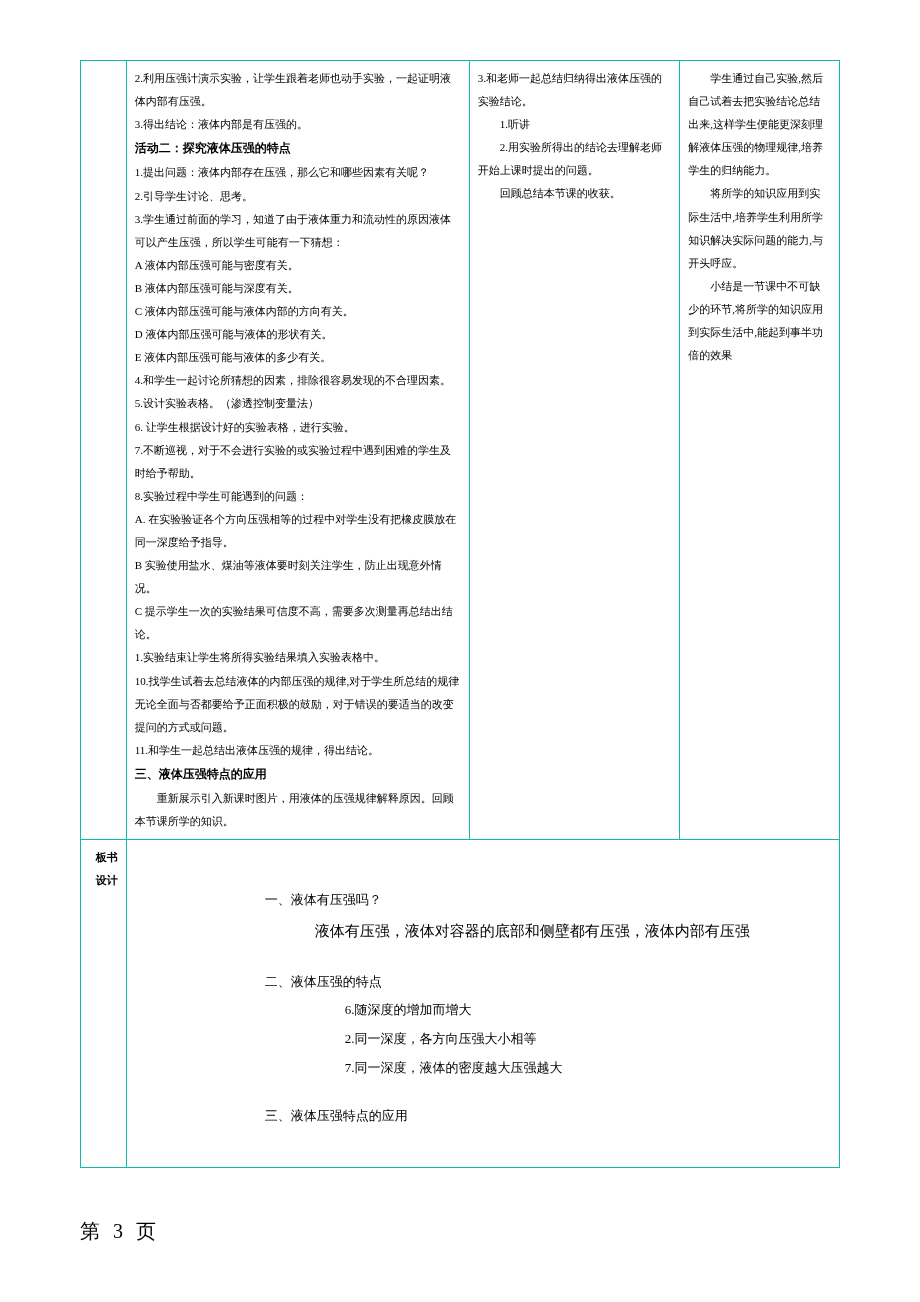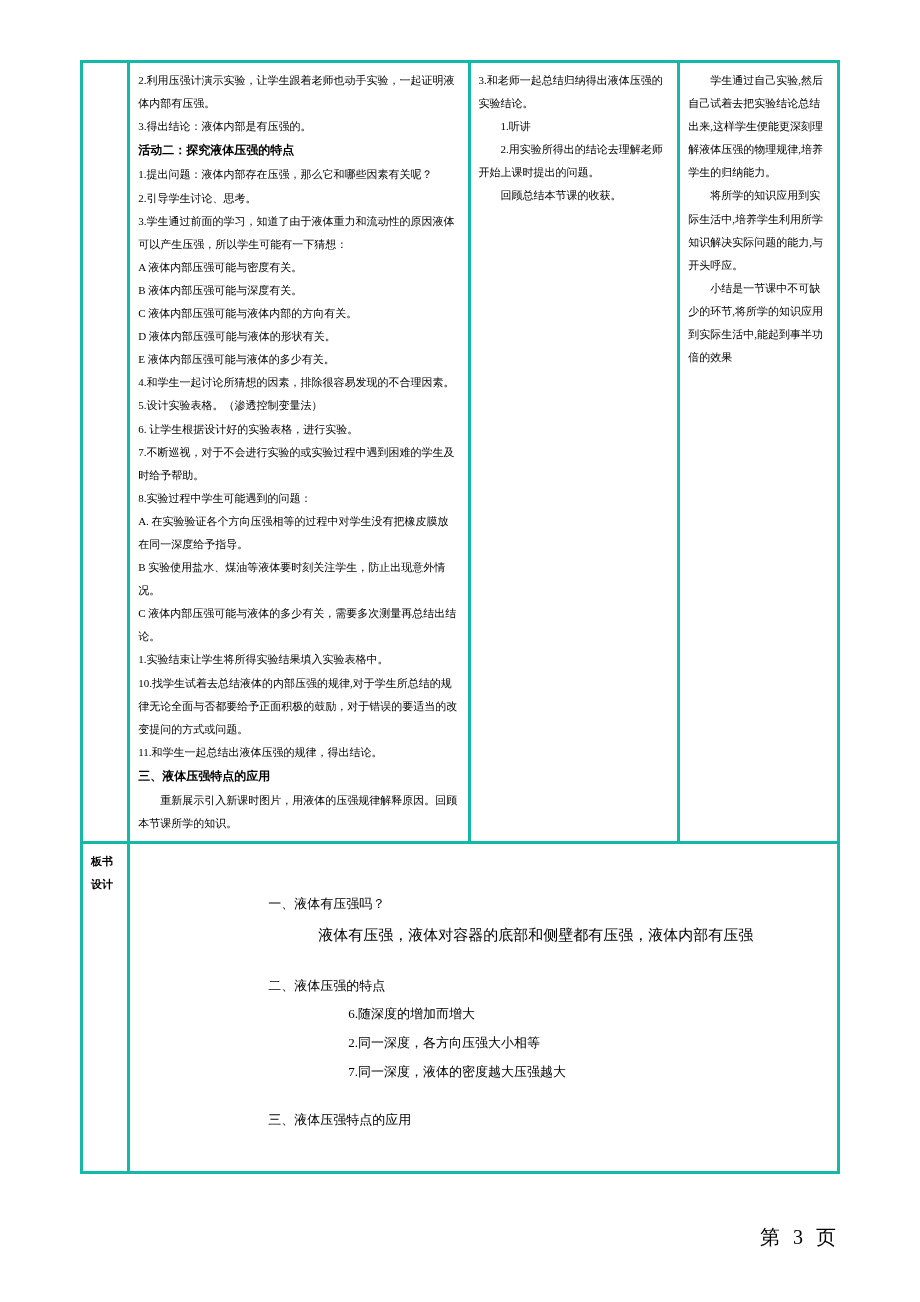--- a/index.html
+++ b/index.html
@@ -13,48 +13,48 @@
   }
   .page {
     padding: 60px 80px 40px 80px;
   }
   table.main {
     border-collapse: collapse;
     width: 100%;
     table-layout: fixed;
   }
   table.main td {
-    border: 3px solid #14b8a6;
+    border: 1px solid #14b8a6;
     vertical-align: top;
     padding: 6px 8px;
     line-height: 2.1;
     font-size: 11px;
   }
   td.leftcol {
     width: 28px;
-    text-align: left;
+    text-align: right;
     vertical-align: middle;
     font-size: 13px;
     font-weight: bold;
     line-height: 1.6;
   }
   td.col-a { width: 320px; }
   td.col-b { width: 190px; }
   td.col-c { width: 140px; }
   .bold { font-weight: bold; font-size: 12px; }
   .heading3 { font-weight: bold; font-size: 12px; }
   .indent { text-indent: 2em; }
   .board {
     padding: 20px 10px 30px 10px;
   }
   .board-line { margin-left: 120px; line-height: 2.2; font-size: 13px; margin-top: 20px; }
   .board-sub { margin-left: 170px; line-height: 2.2; font-size: 15px; }
   .board-sub2 { margin-left: 200px; line-height: 2.2; font-size: 13px; }
   .pagenum {
-    text-align: right;
+    text-align: left;
     font-size: 20px;
     letter-spacing: 4px;
     margin-top: 50px;
     font-family: "SimSun", serif;
   }
 </style>
 </head>
 <body>
 
 <div class="page">
@@ -75,21 +75,21 @@
       <div>C 液体内部压强可能与液体内部的方向有关。</div>
       <div>D 液体内部压强可能与液体的形状有关。</div>
       <div>E 液体内部压强可能与液体的多少有关。</div>
       <div>4.和学生一起讨论所猜想的因素，排除很容易发现的不合理因素。</div>
       <div>5.设计实验表格。（渗透控制变量法）</div>
       <div>6.  让学生根据设计好的实验表格，进行实验。</div>
       <div>7.不断巡视，对于不会进行实验的或实验过程中遇到困难的学生及时给予帮助。</div>
       <div>8.实验过程中学生可能遇到的问题：</div>
       <div>A. 在实验验证各个方向压强相等的过程中对学生没有把橡皮膜放在同一深度给予指导。</div>
       <div>B 实验使用盐水、煤油等液体要时刻关注学生，防止出现意外情况。</div>
-      <div>C 液体内部压强可能与液体的多少有关，需要多次测量再总结出结论。</div>
+      <div>C 提示学生一次的实验结果可信度不高，需要多次测量再总结出结论。</div>
       <div>1.实验结束让学生将所得实验结果填入实验表格中。</div>
       <div>10.找学生试着去总结液体的内部压强的规律,对于学生所总结的规律无论全面与否都要给予正面积极的鼓励，对于错误的要适当的改变提问的方式或问题。</div>
       <div>11.和学生一起总结出液体压强的规律，得出结论。</div>
       <div class="heading3">三、液体压强特点的应用</div>
       <div class="indent">重新展示引入新课时图片，用液体的压强规律解释原因。回顾本节课所学的知识。</div>
     </td>
     <td class="col-b">
       <div>3.和老师一起总结归纳得出液体压强的实验结论。</div>
       <div class="indent">1.听讲</div>
       <div class="indent">2.用实验所得出的结论去理解老师开始上课时提出的问题。</div>

